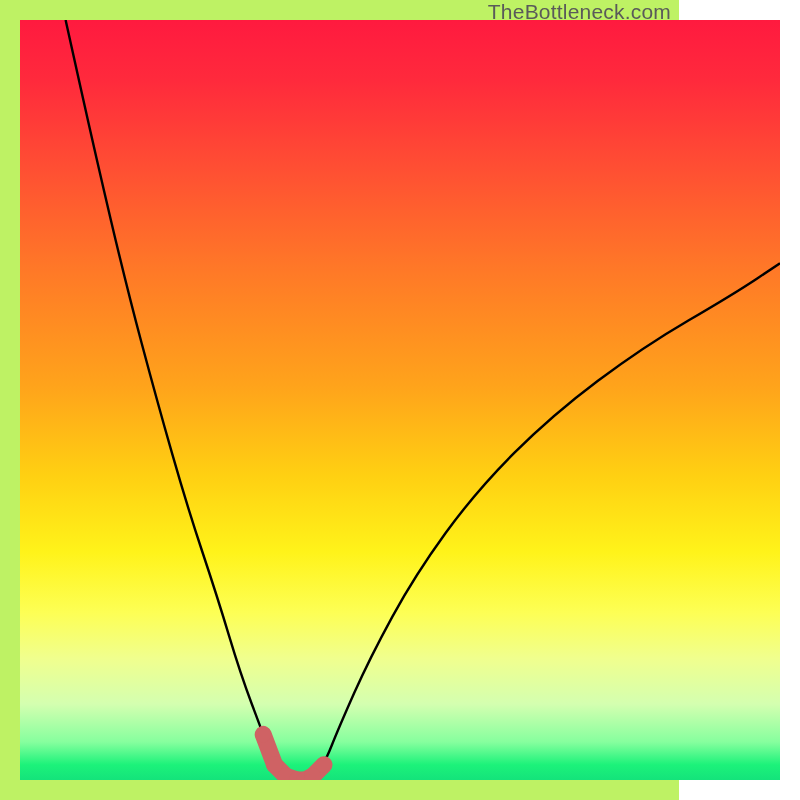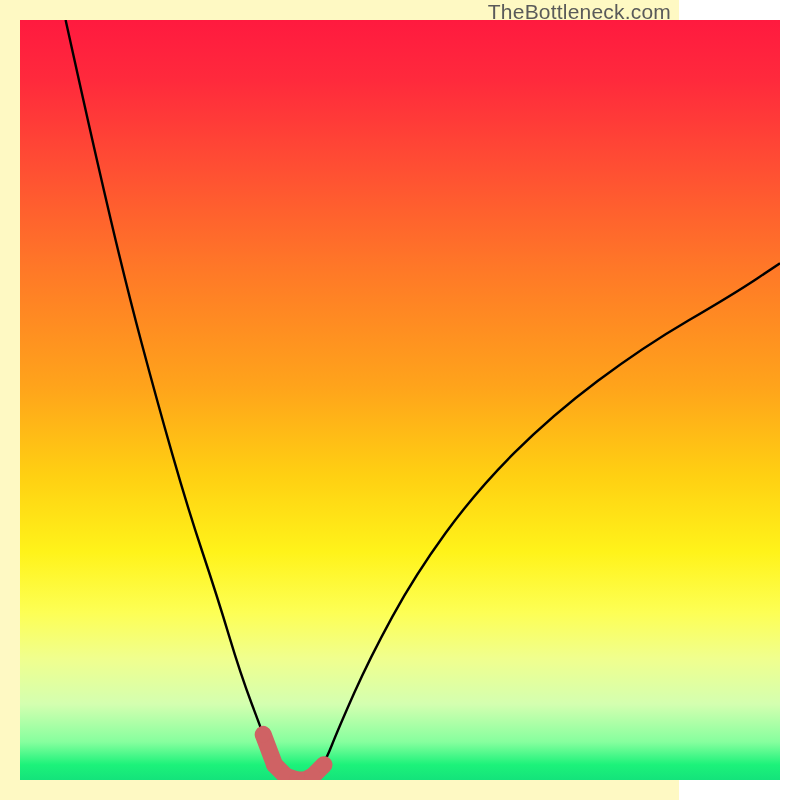--- a/index.html
+++ b/index.html
@@ -7,21 +7,21 @@
     padding: 0;
     width: 800px;
     height: 800px;
     overflow: hidden;
     font-family: Arial, Helvetica, sans-serif;
   }
   .root {
     position: relative;
     width: 679px;
     height: 800px;
-    background: #fef9c3;
+    background: #bef264;
     text-align: right;
   }
   .plot-area {
     position: absolute;
     left: 20px;
     top: 20px;
     width: 760px;
     height: 760px;
     overflow: hidden;
   }

